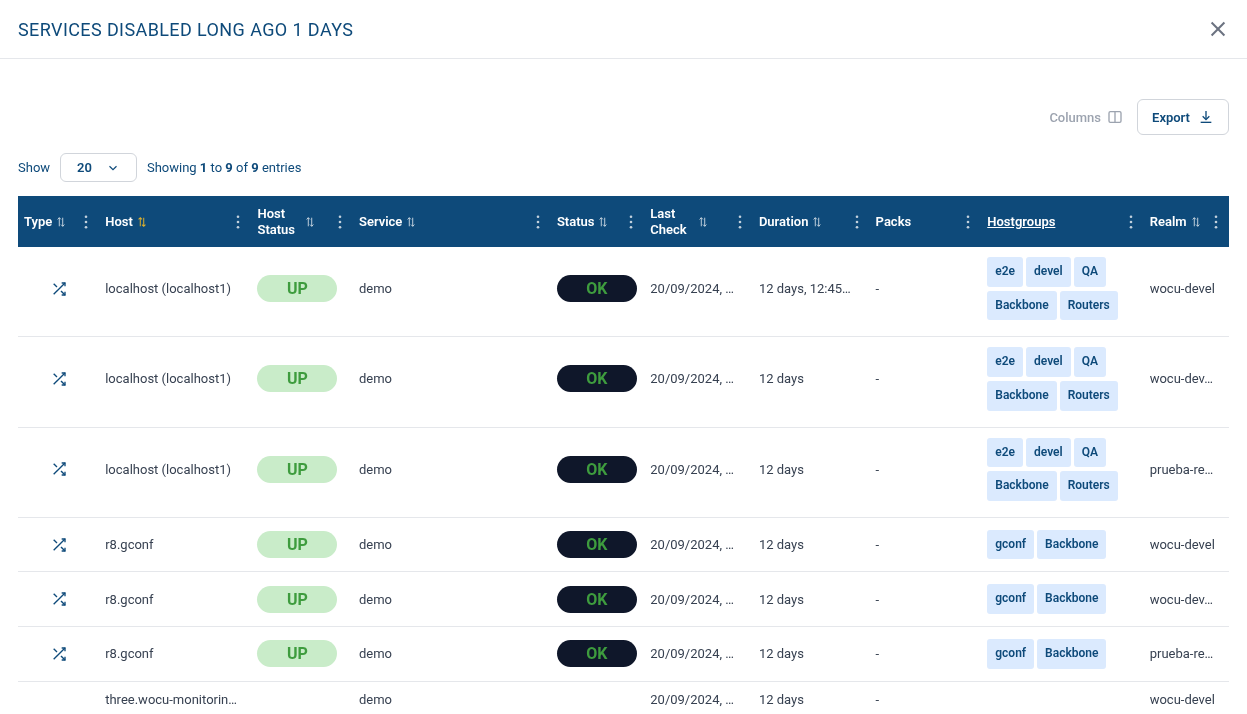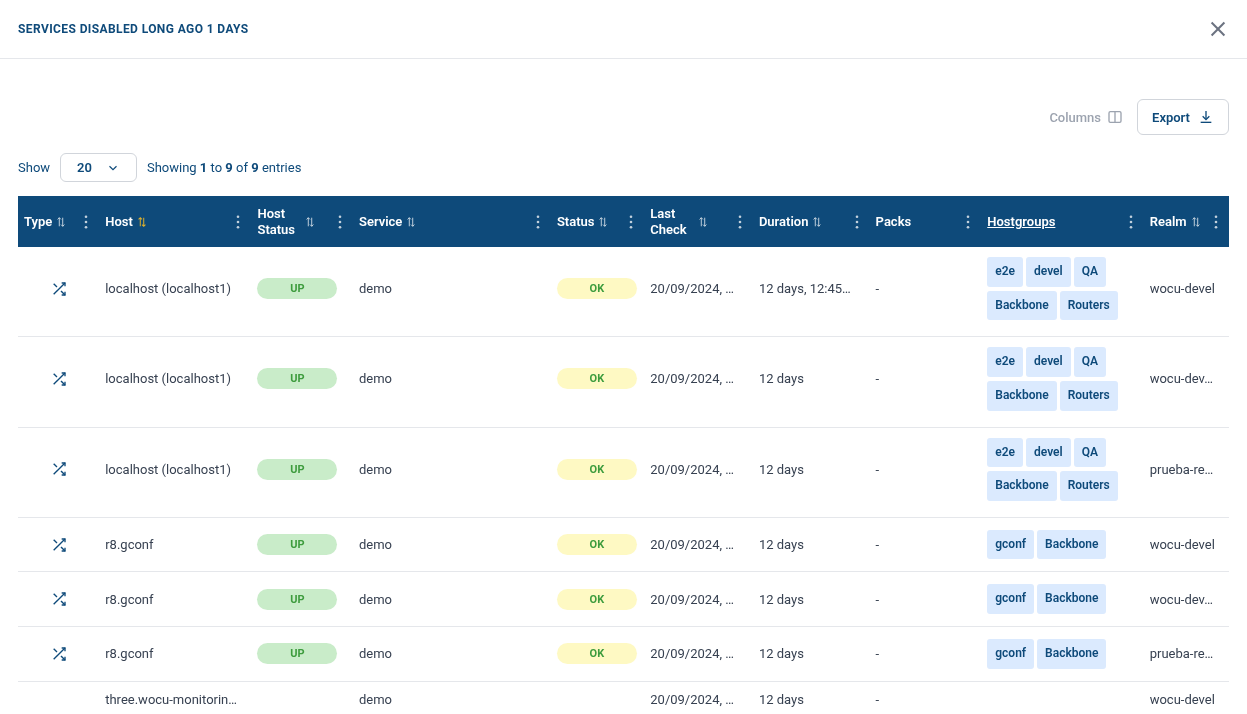--- a/index.html
+++ b/index.html
@@ -11,22 +11,22 @@
     width: 1247px;
   }
   .header {
     display: flex;
     justify-content: space-between;
     align-items: center;
     padding: 18px 18px 18px 18px;
     border-bottom: 1px solid #e5e7eb;
   }
   .title {
-    font-size: 12px;
-    font-weight: 700;
+    font-size: 18px;
+    font-weight: 400;
     color: #0e4a7a;
     letter-spacing: 0.4px;
   }
   .close-icon {
     width: 22px; height: 22px;
     stroke: #6b7280;
     stroke-width: 2.2;
     cursor: pointer;
   }
   .toolbar-row {
@@ -135,26 +135,26 @@
   tbody tr.tall td { padding-top: 8px; padding-bottom: 14px; }
   .type-icon { color: #0e4a7a; display:flex; justify-content:center;}
   .type-icon svg { width:16px; height:16px; stroke:#0e4a7a; stroke-width:2; fill:none;}
   
   .pill {
     display: inline-flex;
     align-items: center;
     justify-content: center;
     border-radius: 16px;
     font-weight: 700;
-    font-size: 11px;
+    font-size: 16px;
     padding: 4px 0;
     width: 80px;
   }
   .pill-up { background: #c9ecc9; color: #3e9c3e; }
-  .pill-ok { background: #fef9c3; color: #3e9c3e; }
+  .pill-ok { background: #0f172a; color: #3e9c3e; }
   
   .tag {
     display: inline-block;
     background: #dbeafe;
     color: #0e4a7a;
     font-weight: 600;
     font-size: 12px;
     padding: 4px 8px;
     border-radius: 3px;
     margin: 2px 3px 2px 0;

